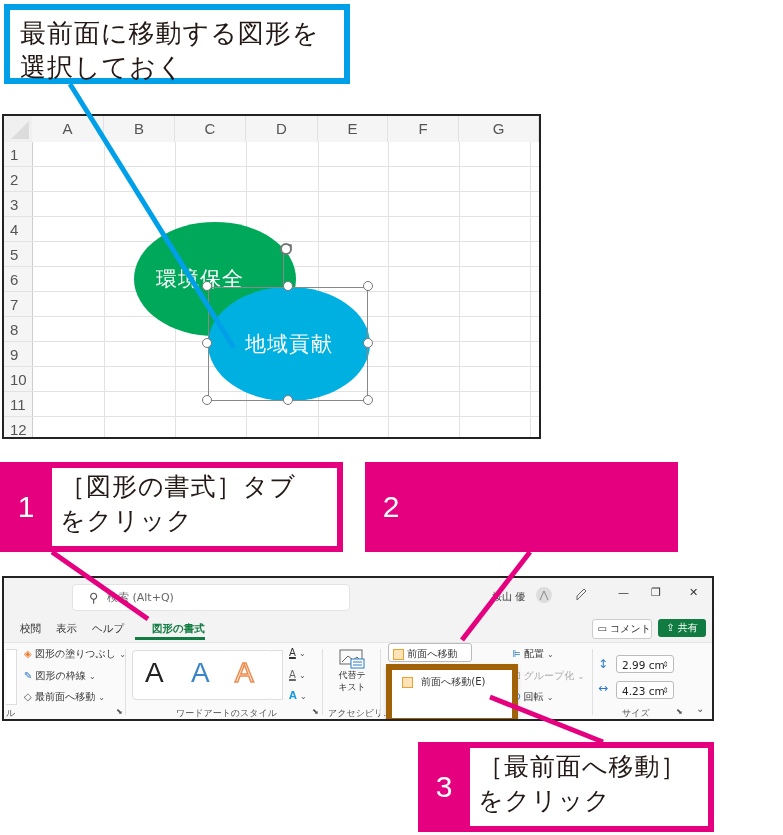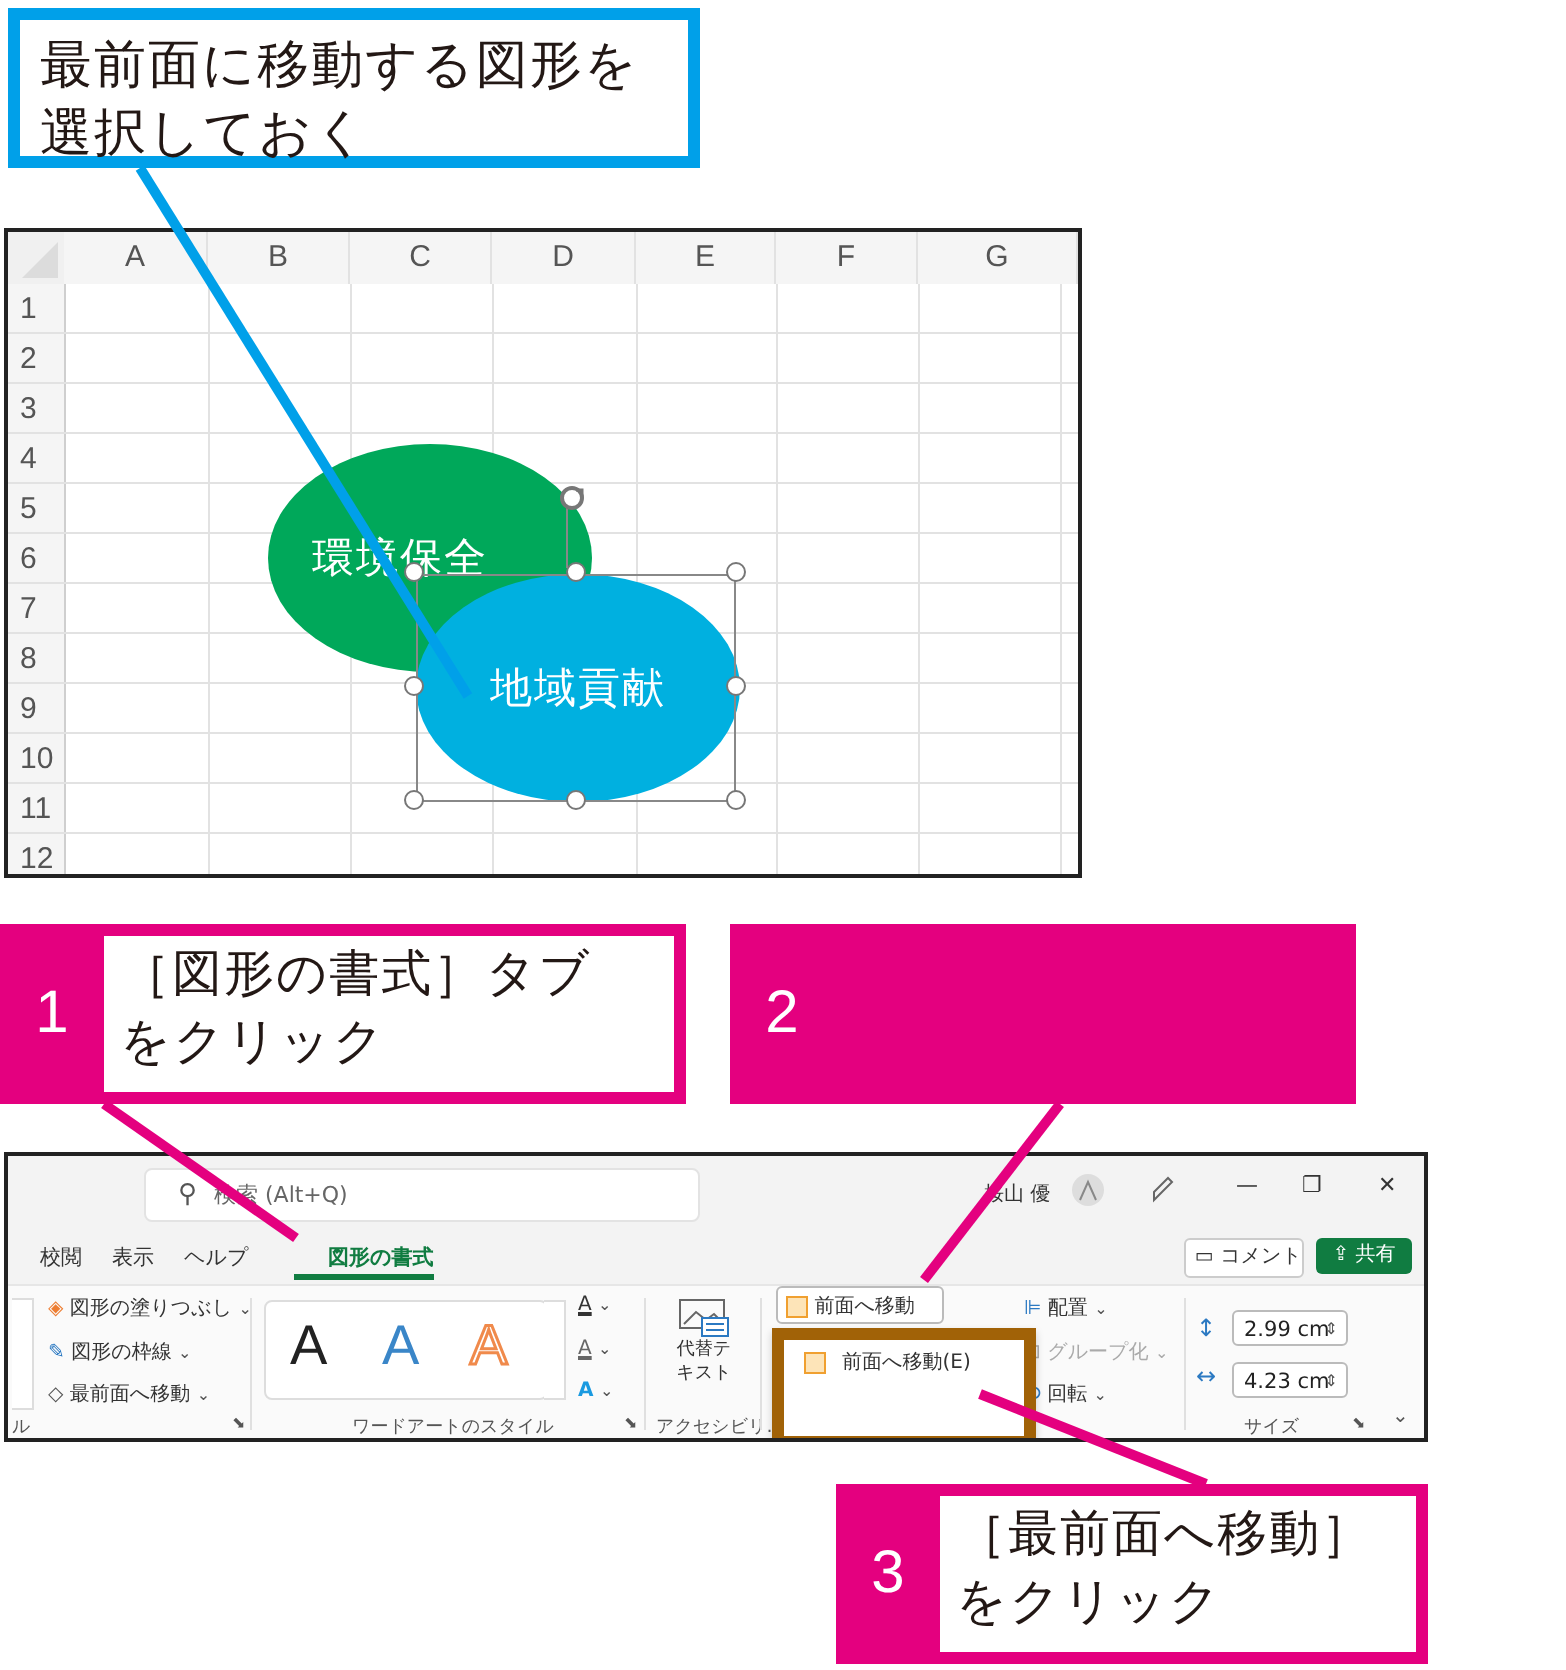--- a/index.html
+++ b/index.html
@@ -151,21 +151,21 @@
         <path d="M3 14 L3 10 L10 3 L12 5 L5 12 Z" fill="none" stroke="#666" stroke-width="1"></path>
       </svg>
   </div>
   <span class="abs" style="left:614px;top:8px;font-size:11px;color:#333;">—</span>
   <span class="abs" style="left:647px;top:8px;font-size:11px;color:#333;">❐</span>
   <span class="abs" style="left:685px;top:8px;font-size:11px;color:#333;">✕</span>
 
   <span class="tab" style="left:16px;">校閲</span>
   <span class="tab" style="left:52px;">表示</span>
   <span class="tab" style="left:88px;">ヘルプ</span>
-  <span class="tab active" style="left:143px;padding-left:17px;">図形の書式</span>
+  <span class="tab active" style="left:131px;padding-left:17px;">図形の書式</span>
 
   <div class="abs" style="left:588px;top:41px;width:58px;height:18px;border:1px solid #ccc;border-radius:3px;background:#fff;font-size:10px;line-height:18px;text-align:right;color:#333;">
     <span>▭</span> <span>コメント</span>
   </div>
   <div class="abs" style="left:654px;top:41px;width:48px;height:18px;border-radius:3px;background:#107c41;font-size:10px;line-height:18px;text-align:center;color:#fff;">
     <span>⇪</span> <span>共有</span>
   </div>
 
   <div class="ribbon-body">
 

